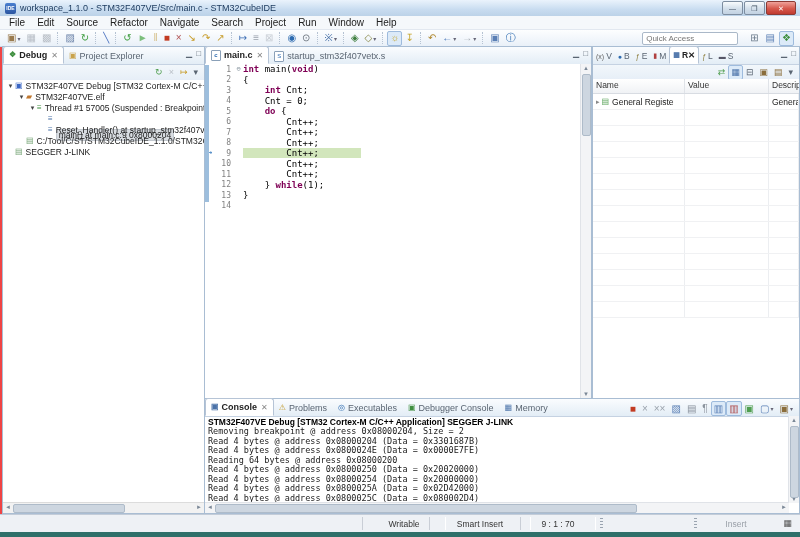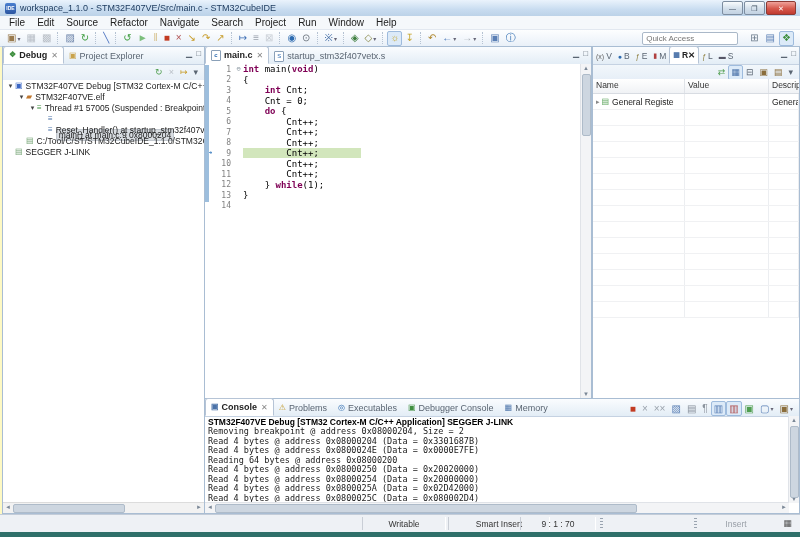--- a/index.html
+++ b/index.html
@@ -1,17 +1,17 @@
 <!DOCTYPE html>
 <html><head>
 <meta charset="utf-8">
 <style>
   html,body{margin:0;padding:0;width:800px;height:537px;overflow:hidden;
     font-family:"Liberation Sans",sans-serif;-webkit-font-smoothing:antialiased;}
-  .window{position:absolute;inset:0;background:#fef9c3;}
+  .window{position:absolute;inset:0;background:#ef4444;}
 
   
   .titlebar{position:absolute;left:0;top:0;right:0;height:16px;
     background:linear-gradient(#eaf3fc,#c8dcf0 60%,#bcd2e8);display:flex;align-items:center;}
   .app-icon{width:11px;height:11px;margin:0 4px 0 5px;background:linear-gradient(#4a7fd0,#2b55a0);
     border-radius:2px;color:#fff;font-size:5px;font-weight:bold;display:flex;align-items:center;justify-content:center;}
   .title-text{font-size:9px;color:#1e3c60;white-space:nowrap;}
   .win-controls{position:absolute;right:4px;top:1px;display:flex;}
   .win-btn{width:19px;height:12px;margin-left:1px;border:1px solid #7d8da0;border-radius:2px;
     background:linear-gradient(#f8fbfd,#d3dfeb 55%,#c2d2e2);color:#3a4a5c;font-size:7px;
@@ -594,21 +594,21 @@
     </div>
     <div class="con-hscroll">
       <span class="sbarrow" style="left:2px;">◄</span>
         <span class="sbarrow" style="right:2px;">►</span>
       <div class="hthumb" style="left:10px;width:420px;"></div>
     </div>
   </div>
 
   <div class="statusbar">
     <div class="sfield" style="left:362px;width:70px;">Writable</div>
-    <div class="sfield" style="left:448px;width:88px;">Smart Insert</div>
+    <div class="sfield" style="left:429px;width:88px;">Smart Insert</div>
     <div class="sfield" style="left:520px;width:62px;">9 : 1 : 70</div>
     <div class="sdots" style="left:600px;"></div>
     <div class="sdots" style="left:694px;"></div>
     <div class="sfield" style="left:700px;width:60px;border:none;color:#9aa0a8;">Insert</div>
     <span style="position:absolute;right:8px;top:3px;font-size:9px;color:#555;">▦</span>
   </div>
 
   <div class="bottom-strip"></div>
 </div>
 

